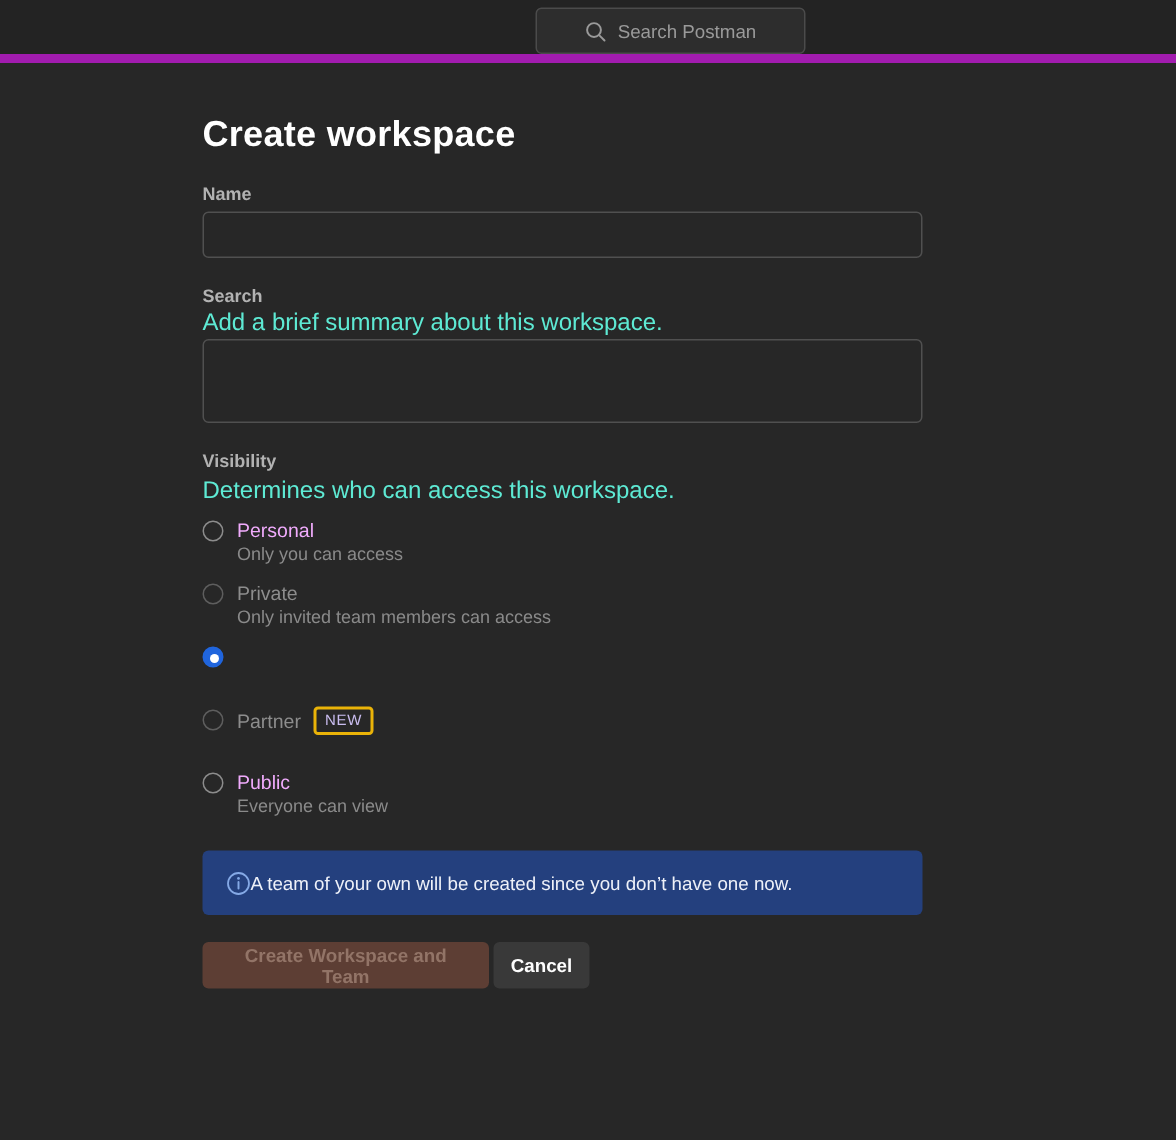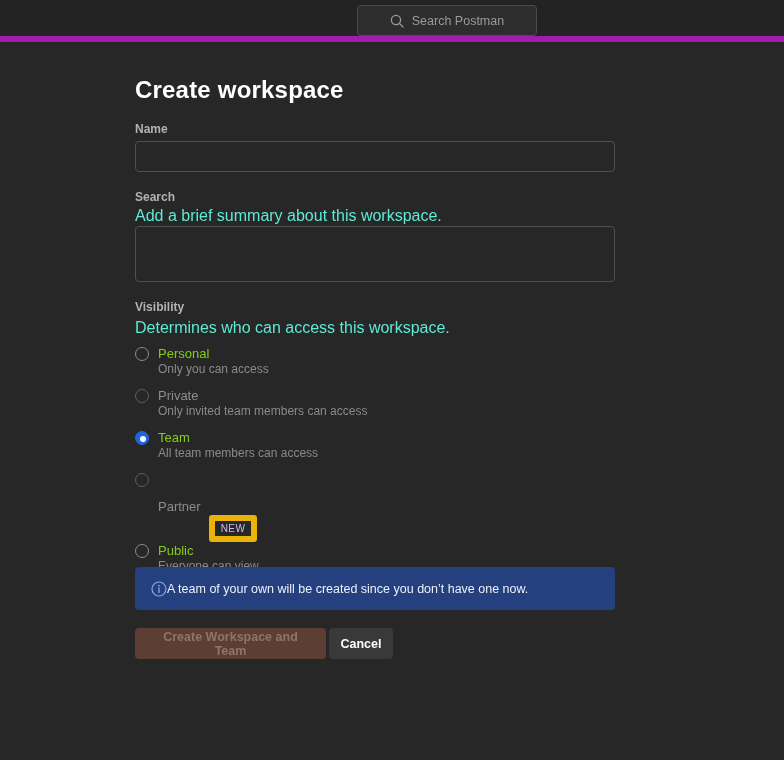--- a/index.html
+++ b/index.html
@@ -88,31 +88,30 @@
   .option.selected .radio {
     border-color: #2065dd; background: #2065dd;
   }
   .option.selected .radio::after {
     content: ""; position: absolute;
     left: 4px; top: 4px; width: 6px; height: 6px;
     border-radius: 50%; background: #ffffff;
   }
   .opt-text { margin-left: 9px; }
   .opt-label-row { display: flex; align-items: center; gap: 8px; }
-  .opt-label { font-size: 13px; color: #84cc16; line-height: 17px; }
+  .opt-label { font-size: 13px; color: #f0abfc; line-height: 17px; }
   .option.disabled .opt-label { color: #8d8d8d; }
   .opt-desc { font-size: 12px; color: #8a8a8a; line-height: 15px; margin-top: 0; }
   .badge-new {
     font-size: 10px; letter-spacing: 0.5px;
     color: #cabdf0;
-    border: 6px solid #eab308;
+    border: 2px solid #eab308;
     border-radius: 3px;
     padding: 1.5px 6px 2px 6px;
     line-height: 11px;
-    margin-top: 44px;
   }
 
   
   .banner {
     position: absolute; top: 567px; left: 0;
     width: 480px; height: 43px;
     background: #24407e;
     border-radius: 4px;
     display: flex; align-items: center;
     padding: 0 16px; 
@@ -180,26 +179,20 @@
       <div class="opt-text">
         <div class="opt-label-row">
           <span class="opt-label">Private</span>
         </div>
         <div class="opt-desc">Only invited team members can access</div>
       </div>
     </div>
 
     <div class="option selected">
       <span class="radio"></span>
-      <div class="opt-text">
-        <div class="opt-label-row">
-          <span class="opt-label">Team</span>
-        </div>
-        <div class="opt-desc">All team members can access</div>
-      </div>
     </div>
 
     <div class="option disabled">
       <span class="radio"></span>
       <div class="opt-text">
         <div class="opt-label-row">
           <span class="opt-label">Partner</span>
           <span class="badge-new">NEW</span>
         </div>
       </div>

